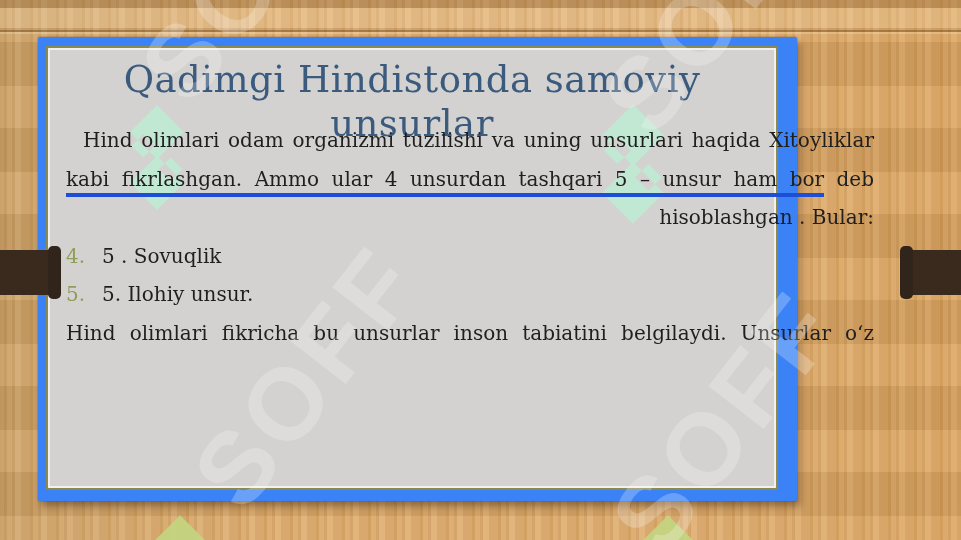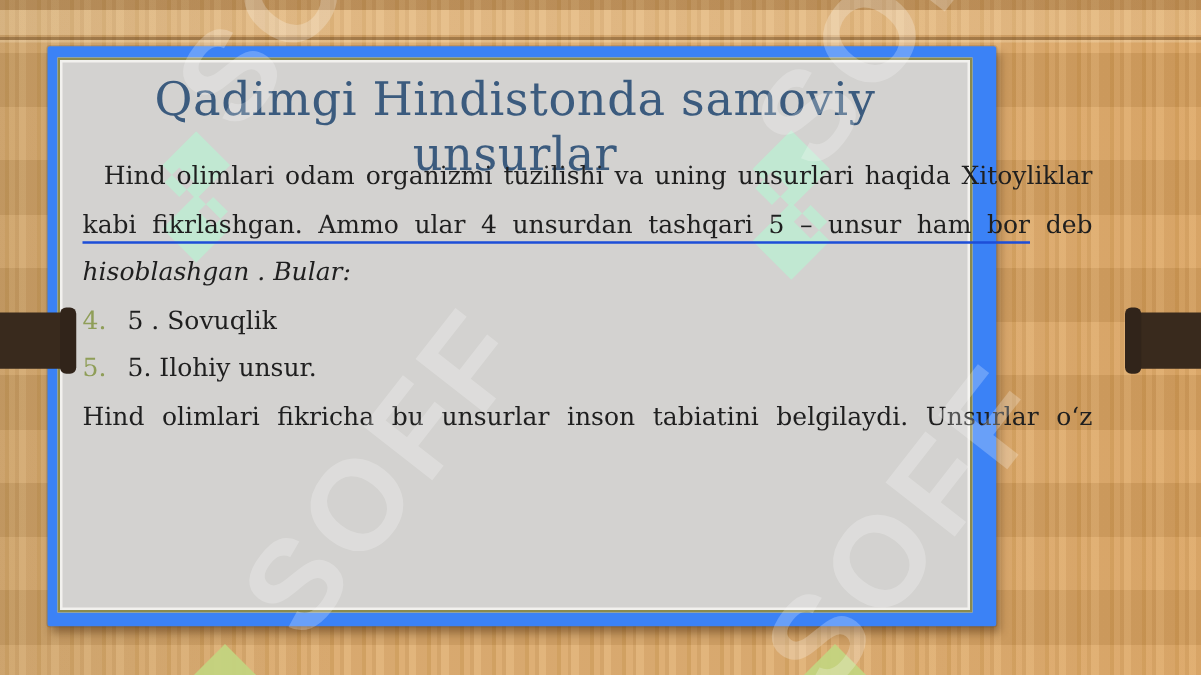--- a/index.html
+++ b/index.html
@@ -53,22 +53,22 @@
     text-align: center; font-size: 37px; line-height: 44px;
     color: #3b5b7e; letter-spacing: 0.5px; z-index: 3;
   }
   
   .text-col {
     position: absolute; left: 16px; top: 71px; width: 808px;
     font-size: 20px; line-height: 38.5px; color: #1f1f1f; z-index: 3;
   }
   .jline { text-align: justify; text-align-last: justify; white-space: normal; }
   .indent { padding-left: 17px; }
-  .uline { border-bottom: 2px solid #1d4ed8; padding-bottom: 2px; }
-  .plain { text-align: left; font-style: italic; }
+  .uline { border-bottom: 4px solid #1d4ed8; padding-bottom: 2px; }
+  .plain { text-align: right; }
   .li-row { }
   .li-num {
     display: inline-block; width: 36px; color: #8f9e58;
   }
   
   .clamp { position: absolute; height: 45px; background: #392a1d; z-index: 4; }
   .clamp-left { left: 0; top: 250px; width: 54px; }
   .clamp-right { right: 0; top: 250px; width: 54px; }
   .cap { position: absolute; top: -4px; width: 13px; height: 53px; background: #31241a; border-radius: 5px; }
   .clamp-left .cap { right: -7px; }

